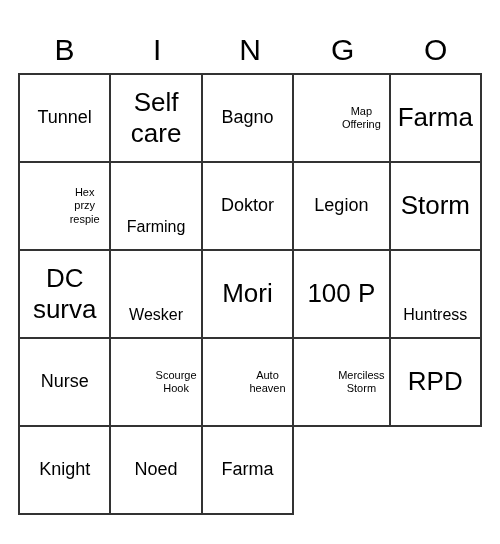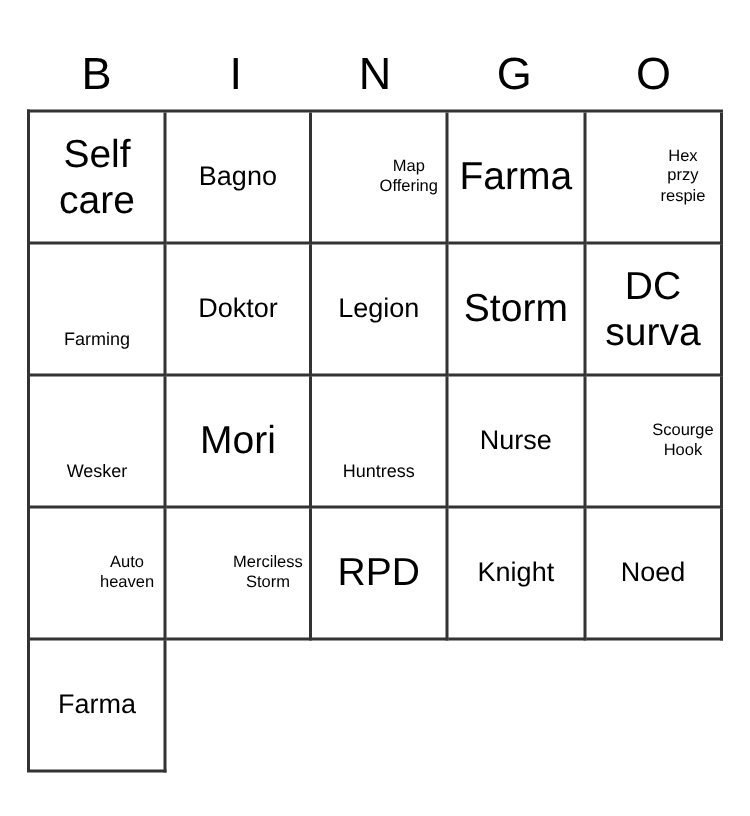--- a/index.html
+++ b/index.html
@@ -61,41 +61,44 @@
 
     .size-large {
       font-size: 26px;
     }
 
     .size-medium {
       font-size: 18px;
     }
 
     .size-small {
-      font-size: 12px;
+      font-size: 16px;
       margin-top: 41px;
     }
 
     .size-xsmall {
       font-size: 11px;
       margin-left: 40px;
     }
   </style>
 </head>
 <body>
 
 <div class="bingo-container">
   <div class="bingo-header">
   <div class="bingo-header-cell">B</div>
       <div class="bingo-header-cell">I</div>
       <div class="bingo-header-cell">N</div>
       <div class="bingo-header-cell">G</div>
       <div class="bingo-header-cell">O</div>
     </div>
   <div class="bingo-grid">
+  <div class="bingo-cell">
+        <span class="bingo-cell-text size-medium">Tunnel</span>
+      </div>
       <div class="bingo-cell">
         <span class="bingo-cell-text size-large">Self care</span>
       </div>
       <div class="bingo-cell">
         <span class="bingo-cell-text size-medium">Bagno</span>
       </div>
       <div class="bingo-cell">
         <span class="bingo-cell-text size-xsmall">Map Offering</span>
       </div>
       <div class="bingo-cell">
@@ -119,20 +122,23 @@
       <div class="bingo-cell">
         <span class="bingo-cell-text size-large">DC surva</span>
       </div>
       <div class="bingo-cell">
         <span class="bingo-cell-text size-small">Wesker</span>
       </div>
       <div class="bingo-cell">
         <span class="bingo-cell-text size-large">Mori</span>
       </div>
       <div class="bingo-cell">
+        <span class="bingo-cell-text size-large">100 P</span>
+      </div>
+      <div class="bingo-cell">
         <span class="bingo-cell-text size-small">Huntress</span>
       </div>
       <div class="bingo-cell">
         <span class="bingo-cell-text size-medium">Nurse</span>
       </div>
       <div class="bingo-cell">
         <span class="bingo-cell-text size-xsmall">Scourge Hook</span>
       </div>
       <div class="bingo-cell">
         <span class="bingo-cell-text size-xsmall">Auto heaven</span>

